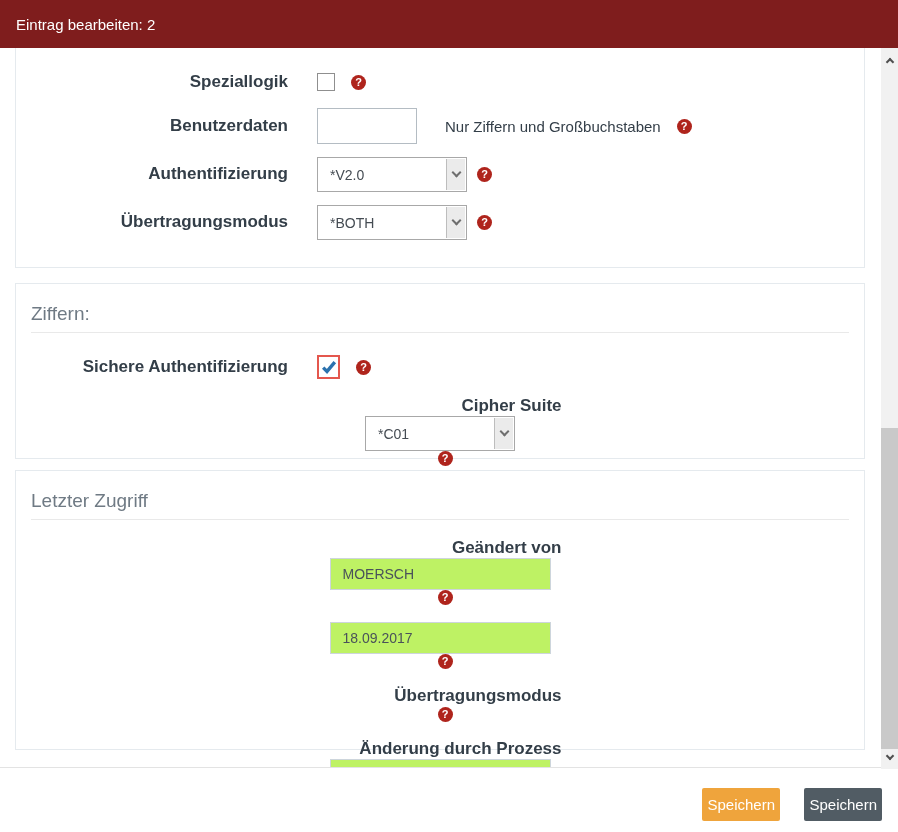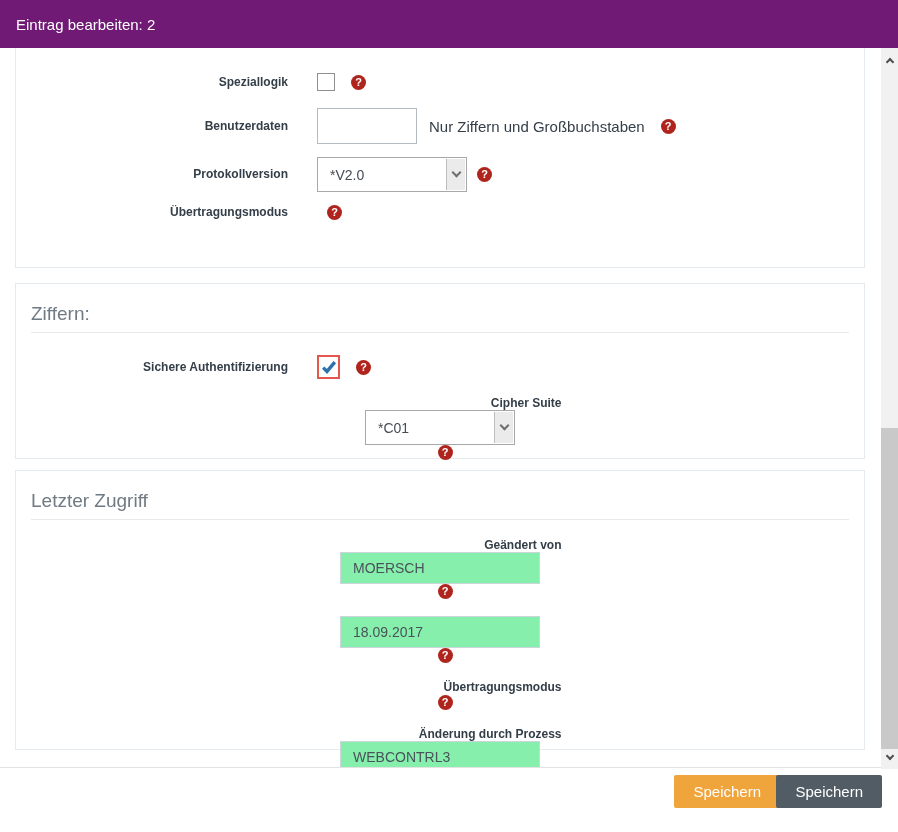--- a/index.html
+++ b/index.html
@@ -33,21 +33,21 @@
     font-size:19px; color:#6F7A84; font-weight:400;
   }
   .panel-rule {
     border:none; border-top:1px solid #E9E9E9;
     margin:7px 15px 0 15px;
   }
 
   .field-row { display:flex; align-items:center; }
   .label-col {
     width:301px; padding-right:29px; text-align:right;
-    font-weight:bold; font-size:12px; color:#333E48;
+    font-weight:bold; font-size:17px; color:#333E48;
     flex:none; line-height:1.2;
   }
 
   
   .panel-general .row-check  { height:28px; }
   .panel-general .row-input  { margin-top:12px; }
   .panel-general .row-select { margin-top:13px; }
   .panel-security .row-check { margin-top:20px; height:28px; }
   .panel-security .row-select{ margin-top:15px;flex-direction:column; }
   .panel-lastaccess .rows { margin-top:18px; }
@@ -63,41 +63,41 @@
     background:#fff; display:flex; align-items:center; justify-content:center;
     flex:none;
   }
   .checkbox-highlight svg { display:block; }
 
   .text-input {
     width:100px; height:36px; border:1px solid #B4BCC3;
     background:#fff; font-family:"Liberation Sans",sans-serif;
     font-size:14px; padding:0 10px; color:#333E48; outline:none;
   }
-  .hint-text { font-size:15px; color:#333E48; margin-left:12px; }
+  .hint-text { font-size:15px; color:#333E48; margin-left:28px; }
 
   .select {
     position:relative; width:150px; height:35px;
     background:#fff; border:1px solid #A8A8A8;
     display:flex; align-items:center; cursor:default; flex:none;
   }
   .select .select-value { padding-left:12px; font-size:14px; color:#454C53; }
   .select .select-btn {
     position:absolute; top:1px; right:1px; bottom:1px; width:19px;
     background:#EBEBEB; border-left:1px solid #BDBDBD;
     display:flex; align-items:center; justify-content:center;
   }
   .chev-down {
     width:7px; height:7px; margin-top:-4px;
     border-right:2px solid #6E6E6E; border-bottom:2px solid #6E6E6E;
     transform:rotate(45deg);
   }
 
   .readonly-input {
-    width:200px; height:32px; background:#86efac;
+    width:221px; height:32px; background:#bef264;
     border:1px solid #CDD5DC; font-family:"Liberation Sans",sans-serif;
     font-size:14px; padding:0 12px; color:#4A525A; outline:none; flex:none;
   }
 
   .help-icon {
     width:15px; height:15px; border-radius:50%;
     color:#fff; font-size:11px; font-weight:bold;
     display:inline-flex; align-items:center; justify-content:center;
     flex:none; line-height:1; cursor:default;
   }
@@ -107,24 +107,24 @@
   
   .footer-sep {
     position:absolute; top:767px; left:0; width:898px; height:1px;
     background:#E3E3E3;
   }
   .modal-footer {
     position:absolute; top:768px; left:0; width:898px; height:64px;
     background:#fff;
   }
   .btn {
-    position:absolute; top:7px; height:33px;
+    position:absolute; top:20px; height:33px;
     border:none; color:#fff; font-size:15px;
     font-family:"Liberation Sans",sans-serif;
-    padding:0 19px; cursor:pointer; border-radius:2px;text-align:center;
+    padding:0 5px; cursor:pointer; border-radius:2px;text-align:center;
   }
   .btn-save   { right:118px; }
   .btn-cancel { right:16px; }
 
   
   .scrollbar {
     position:absolute; top:48px; right:0; width:17px; height:721px;
     background:#F1F1F1;
   }
   .sb-arrow {
@@ -140,52 +140,58 @@
   .sb-chev.up   { transform:rotate(-135deg); margin-top:4px; }
   .sb-chev.down { transform:rotate(45deg);  margin-top:-3px; }
   .sb-thumb {
     position:absolute; left:0; top:380px; width:17px; height:321px;
     background:#C9C9C9;
   }
 </style>
 </head>
 <body>
 
-<div class="modal-header" style="background-color: #701a75;">
+<div class="modal-header" style="background-color: #7f1d1d;">
   <span class="title">Eintrag bearbeiten: 2</span>
 </div>
 
 <div class="panel panel-general">
 
   <div class="field-row row-check">
     <div class="label-col">Speziallogik</div>
     <span class="checkbox"></span>
     <span class="help-icon gap16" style="background-color: rgb(175, 36, 28);">?</span>
   </div>
 
   <div class="field-row row-input">
     <div class="label-col">Benutzerdaten</div>
     <input class="text-input" type="text" value="" style="">
     <span class="hint-text">Nur Ziffern und Großbuchstaben</span>
     <span class="help-icon gap16" style="background-color: rgb(175, 36, 28);">?</span>
   </div>
 
   <div class="field-row row-select">
-    <div class="label-col">Protokollversion</div>
+    <div class="label-col">Authentifizierung</div>
     <div class="select">
       <span class="select-value">*V2.0</span>
       <span class="select-btn">
         <i class="chev-down"></i>
       </span>
     </div>
     <span class="help-icon gap10" style="background-color: rgb(175, 36, 28);">?</span>
   </div>
 
   <div class="field-row row-select">
     <div class="label-col">Übertragungsmodus</div>
+    <div class="select">
+      <span class="select-value">*BOTH</span>
+      <span class="select-btn">
+        <i class="chev-down"></i>
+      </span>
+    </div>
     <span class="help-icon gap10" style="background-color: rgb(175, 36, 28);">?</span>
   </div>
 </div>
 
 <div class="panel panel-security">
   <div class="panel-heading">Ziffern:</div>
   <hr class="panel-rule">
 
   <div class="field-row row-check">
     <div class="label-col">Sichere Authentifizierung</div>

